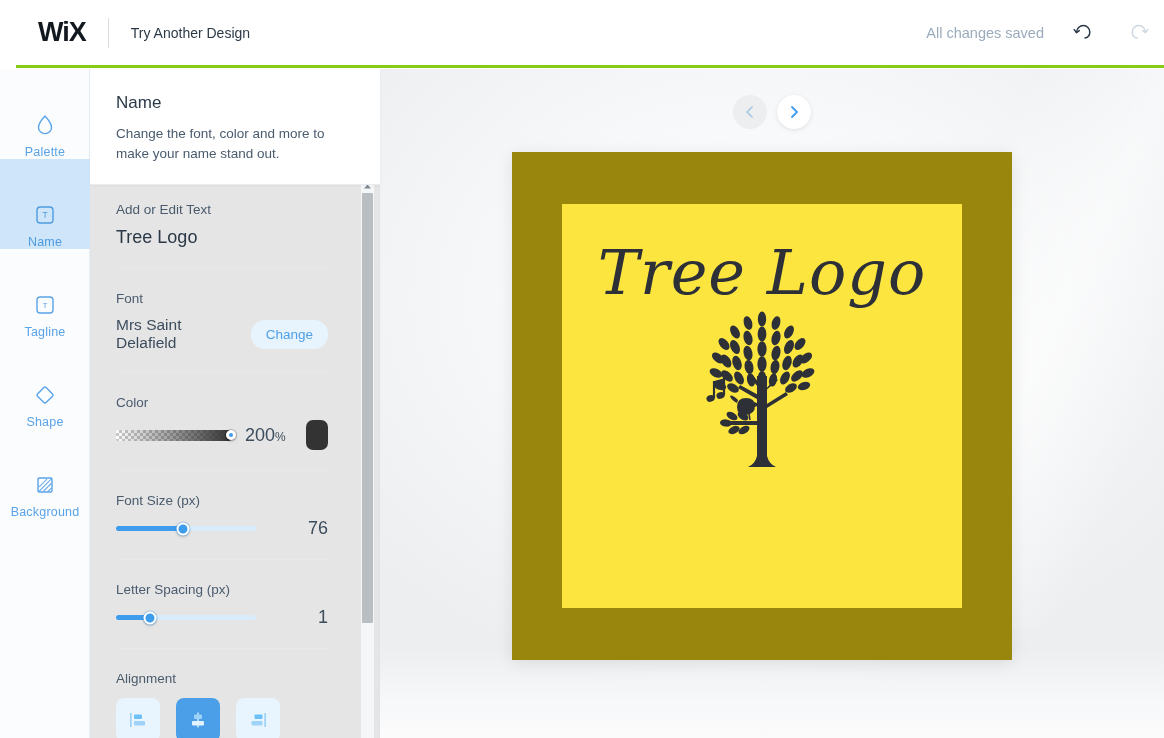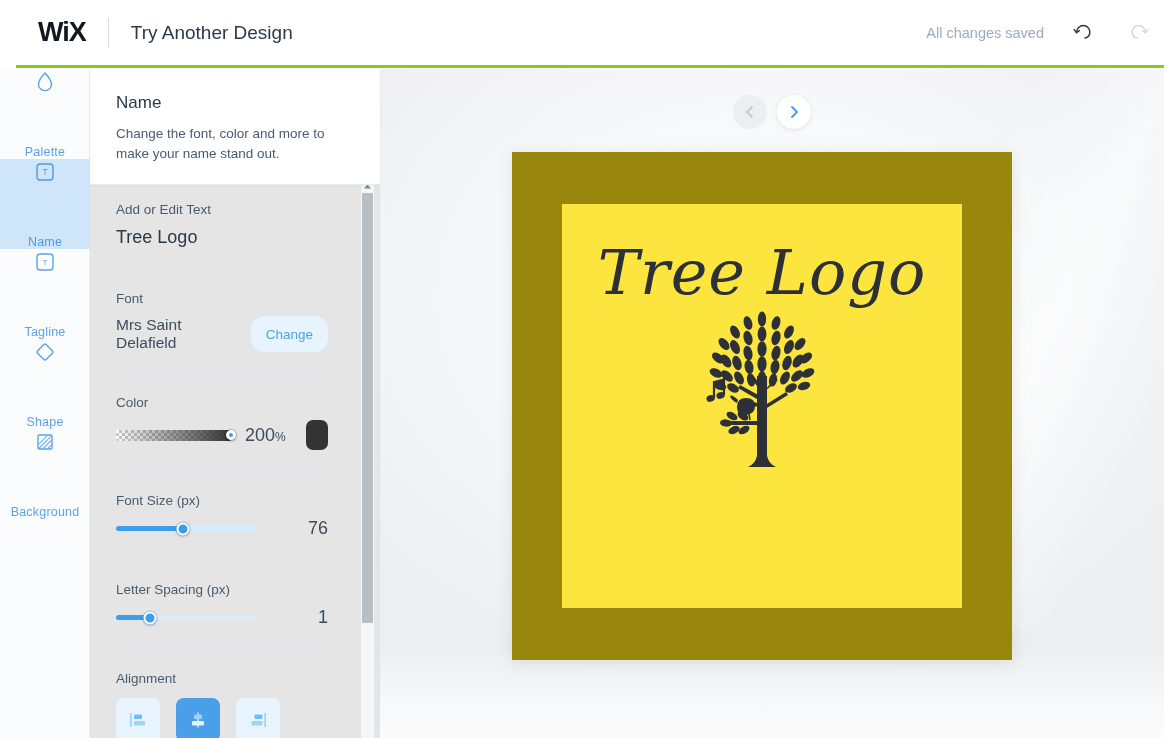--- a/index.html
+++ b/index.html
@@ -26,21 +26,21 @@
     color: #111820; font-family: "Liberation Sans", sans-serif;
     font-style: normal;
     display: flex; align-items: baseline;
   }
   .header-divider {
     width: 1px; height: 30px; background: #d8dde2;
     margin-left: 22px;
   }
   .header-title {
     margin-left: 22px;
-    font-size: 19px; color: #2b3947; font-weight: normal;
+    font-size: 14px; color: #2b3947; font-weight: normal;
   }
   .header-right {
     margin-left: auto; display: flex; align-items: center;
     margin-right: 24px; gap: 22px;
   }
   .saved-text { font-size: 14.5px; color: #9aabbd; }
   .icon-btn {
     width: 34px; height: 34px;
     display: flex; align-items: center; justify-content: center;
     cursor: pointer; background: none; border: none;
@@ -49,21 +49,21 @@
   
   .rail {
     position: absolute; top: 69px; left: 0;
     width: 90px; height: 669px;
     background: #fafcfe;
     border-right: 1px solid #e8edf2;
   }
   .rail-item {
     height: 90px; width: 90px;
     display: flex; flex-direction: column;
-    align-items: center; justify-content: space-between;
+    align-items: center; justify-content: flex-end;
     gap: 7px; cursor: pointer;
   }
   .rail-item.active { background: #cfe6fa; }
   .rail-label {
     font-size: 12.5px; color: #5aa3e8; letter-spacing: .2px;
   }
   .rail-item.active .rail-label { color: #4f9bdf; }
   .rail-icon { width: 26px; height: 26px; display:block; }
 
   
@@ -94,21 +94,21 @@
 
   .field { padding: 22px 0 0 0; }
   .field-sep { border-bottom: 1px solid #e6eaee; padding-bottom: 20px; }
   .field-label {
     font-size: 13.5px; color: #4a5b6d; margin-bottom: 10px;
   }
   .field-value {
     font-size: 18px; color: #2b3947;
   }
 
-  .font-row { display: flex; gap: 12px; }
+  .font-row { display: flex; align-items: center; gap: 12px; }
   .font-name { font-size: 15.5px; color: #3c4c5d; }
   .change-btn {
     background: #e8f4fd; color: #4fa0e6;
     border: none; border-radius: 14px;
     padding: 7px 15px; font-size: 13.5px; cursor: pointer;
     font-family: "Liberation Sans", sans-serif;
   }
 
   .slider-row { display: flex; align-items: center; gap: 14px; }
   .slider-track {

